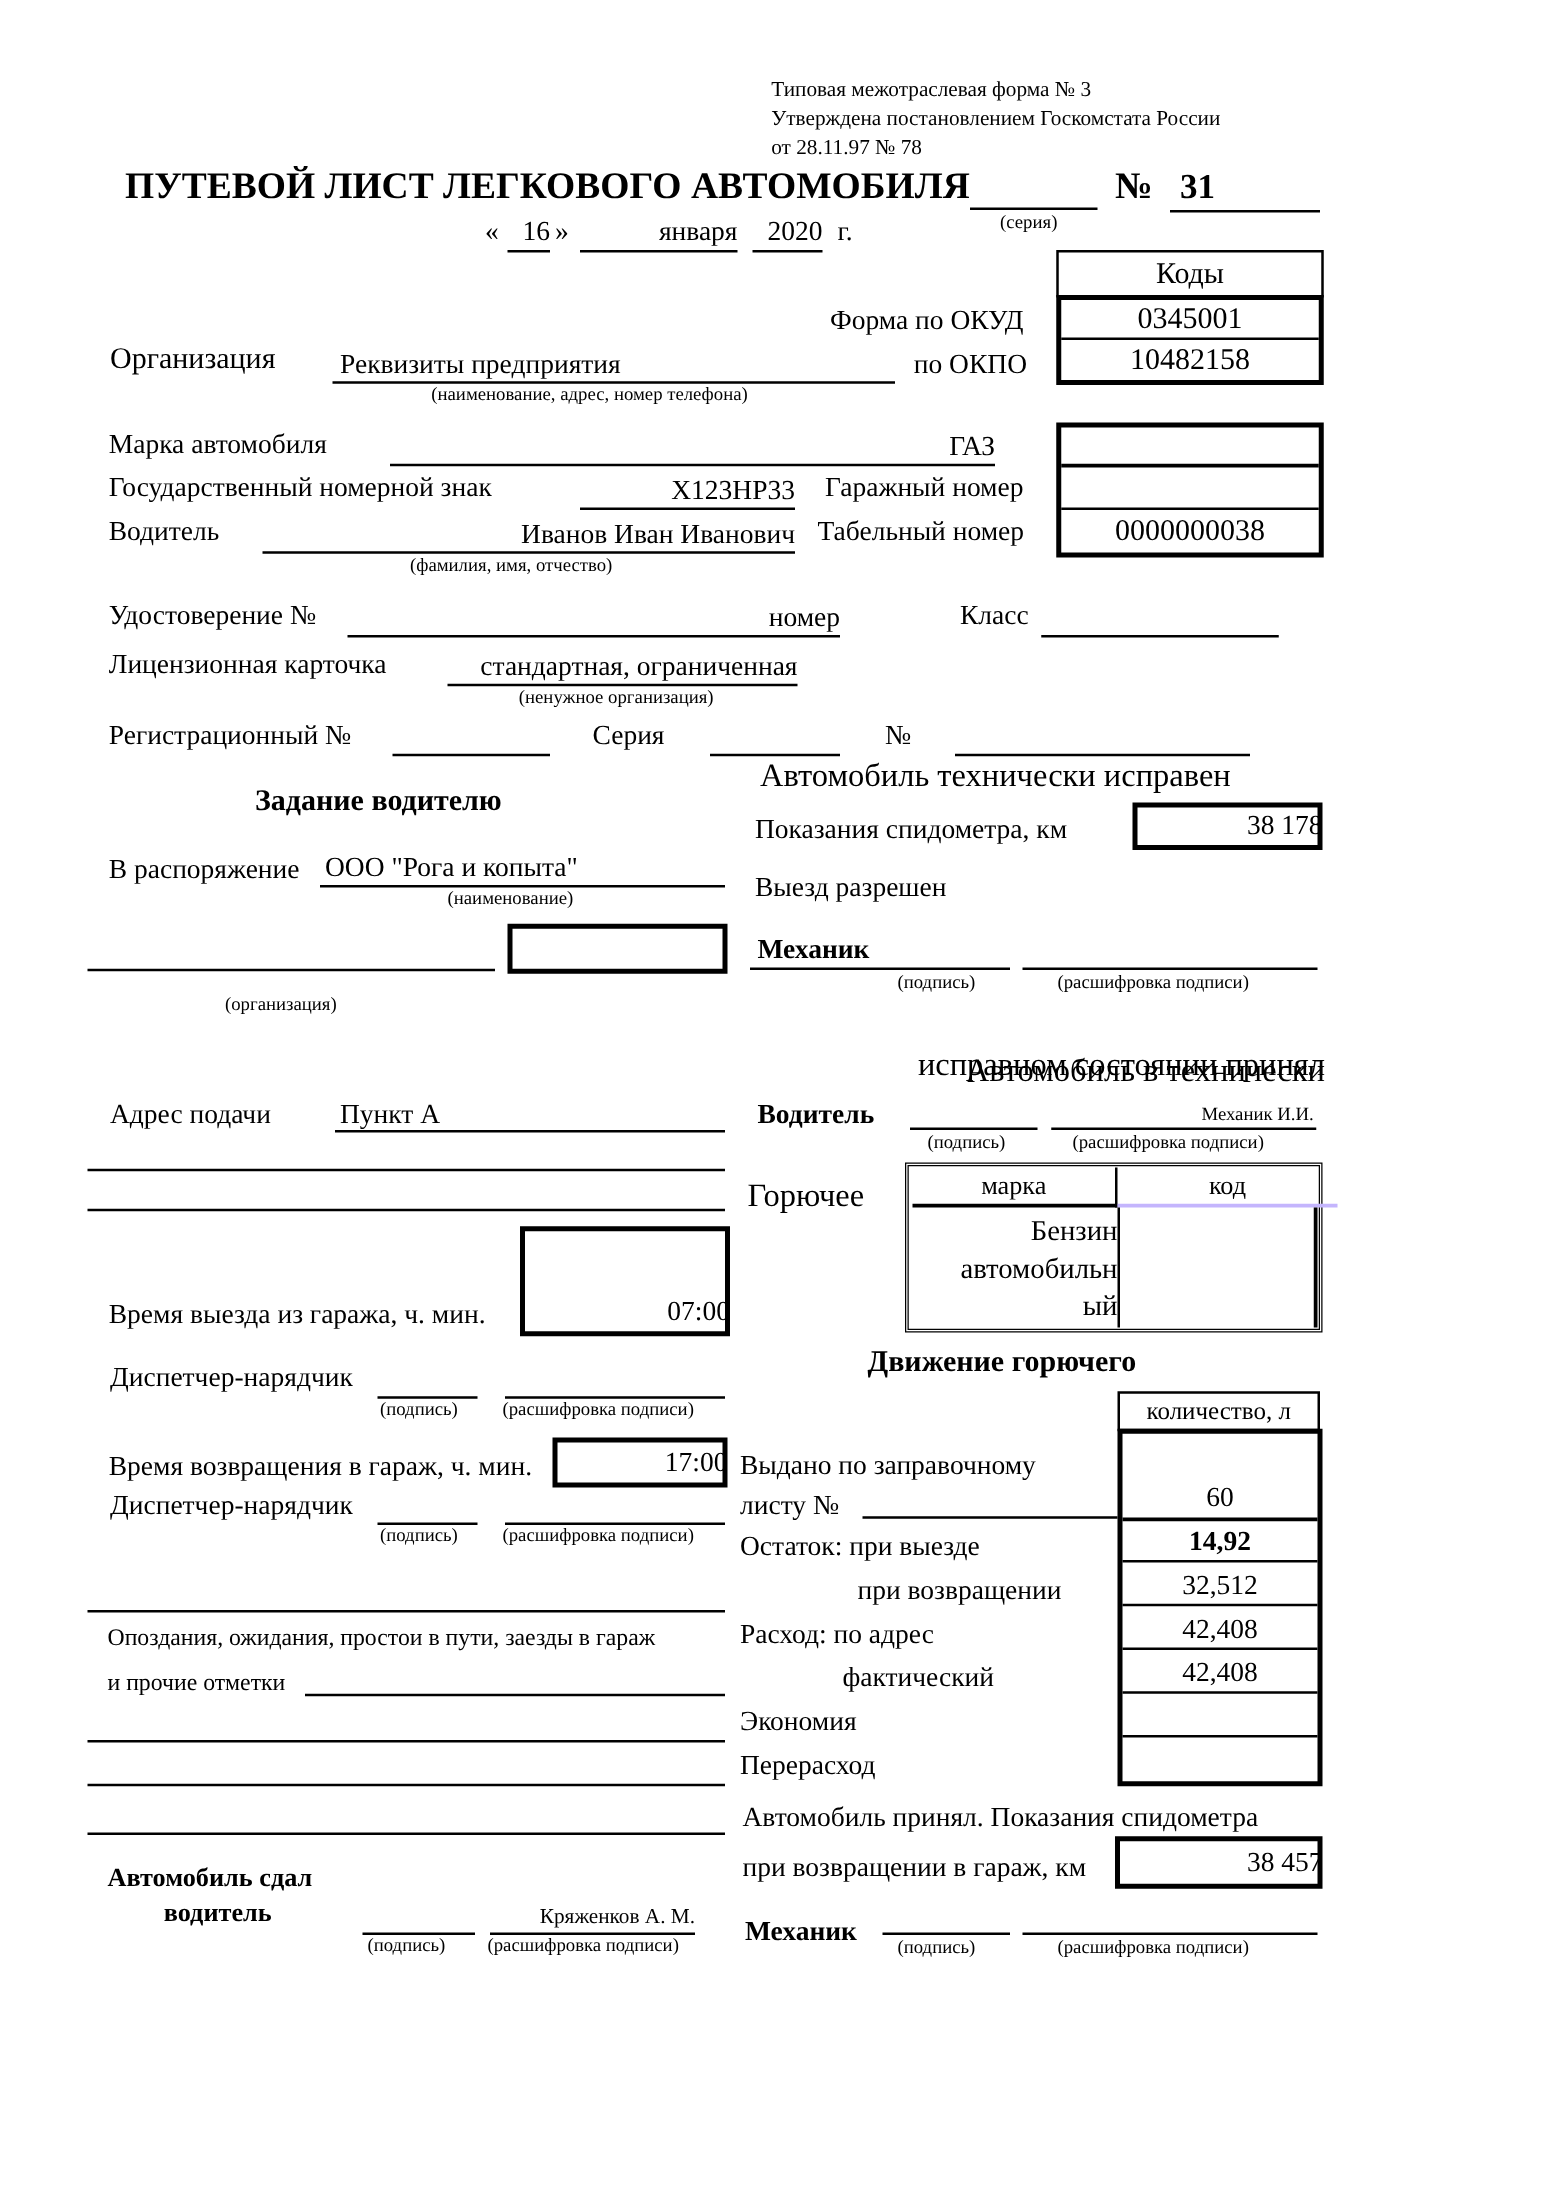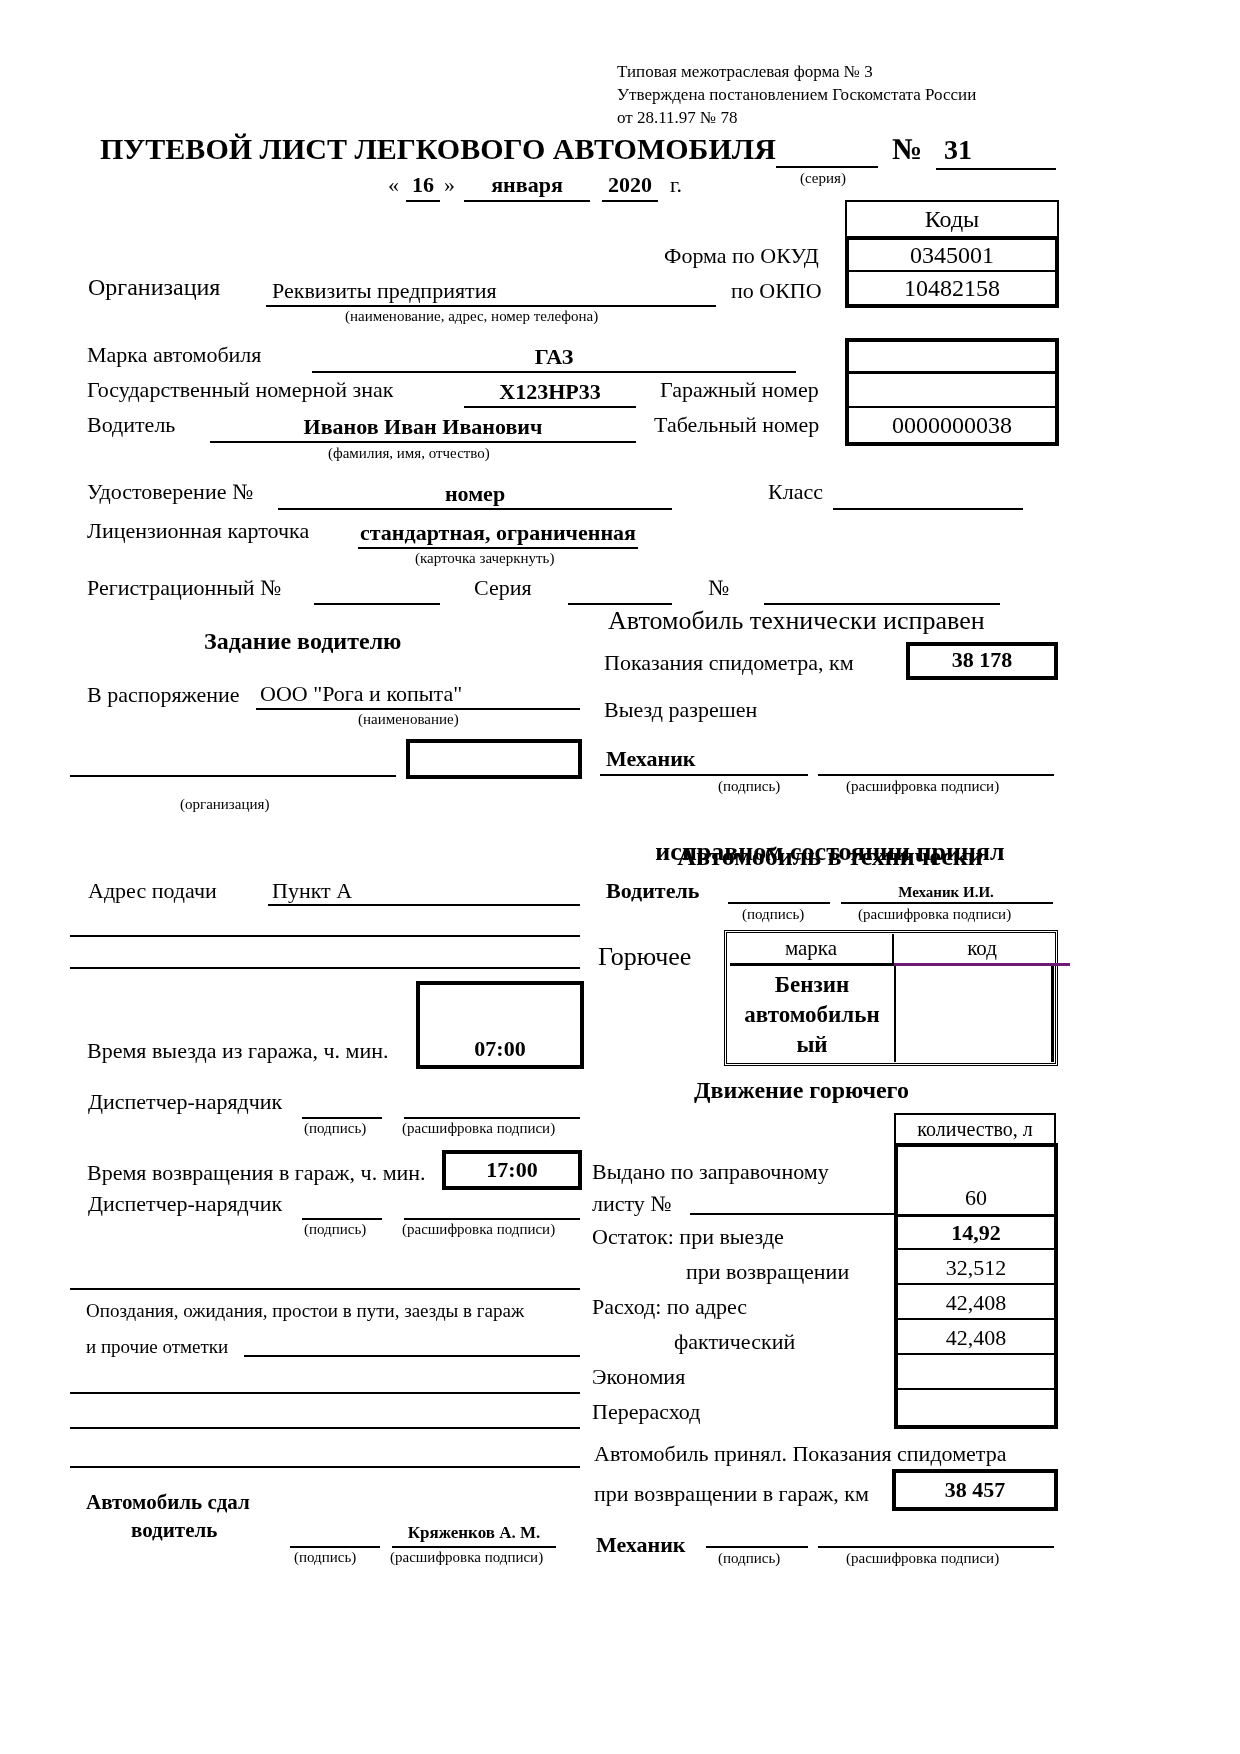--- a/index.html
+++ b/index.html
@@ -7,21 +7,21 @@
          font-family:"Liberation Serif","DejaVu Serif",serif; color:#000; }
   .a { position:absolute; white-space:nowrap; }
   .t { font-size:22px; }
   .s { font-size:17px; }
   .xs { font-size:15px; }
   .b { font-weight:bold; }
   .ln { position:absolute; height:0; border-top:2px solid #000; }
   .box { position:absolute; border:4px solid #000; box-sizing:border-box; }
   .cell { position:absolute; border:2px solid #000; box-sizing:border-box; display:flex;
           align-items:center; justify-content:center; font-size:24px; }
-  .c { text-align:center;font-weight:bold; }
+  .c { text-align:right; }
   .val { font-size:22px; text-align:center; }
 </style>
 </head>
 <body>
 
 <div class="a s" style="left:617px;top:62px;">Типовая межотраслевая форма № 3</div>
 <div class="a s" style="left:617px;top:85px;">Утверждена постановлением Госкомстата России</div>
 <div class="a s" style="left:617px;top:108px;">от 28.11.97  № 78</div>
 
 <div class="a b" style="left:100px;top:132px;font-size:30px;">ПУТЕВОЙ ЛИСТ ЛЕГКОВОГО АВТОМОБИЛЯ</div>
@@ -75,21 +75,21 @@
 
 <div class="a t" style="left:87px;top:479px;">Удостоверение №</div>
 <div class="a t c" style="left:278px;top:481px;width:394px;">номер</div>
 <div class="ln" style="left:278px;top:508px;width:394px;"></div>
 <div class="a t" style="left:768px;top:479px;">Класс</div>
 <div class="ln" style="left:833px;top:508px;width:190px;"></div>
 
 <div class="a t" style="left:87px;top:518px;">Лицензионная карточка</div>
 <div class="a t c" style="left:358px;top:520px;width:280px;">стандартная, ограниченная</div>
 <div class="ln" style="left:358px;top:547px;width:280px;"></div>
-<div class="a xs" style="left:415px;top:550px;">(карточка зачеркнуть)</div>
+<div class="a xs" style="left:415px;top:550px;">(ненужное организация)</div>
 
 <div class="a t" style="left:87px;top:575px;">Регистрационный №</div>
 <div class="ln" style="left:314px;top:603px;width:126px;"></div>
 <div class="a t" style="left:474px;top:575px;">Серия</div>
 <div class="ln" style="left:568px;top:603px;width:104px;"></div>
 <div class="a t" style="left:708px;top:575px;">№</div>
 <div class="ln" style="left:764px;top:603px;width:236px;"></div>
 
 <div class="a b" style="left:204px;top:628px;font-size:24px;">Задание водителю</div>
 <div class="a t" style="left:87px;top:682px;">В распоряжение</div>
@@ -157,21 +157,21 @@
 <div class="a t b" style="left:606px;top:878px;">Водитель</div>
 <div class="ln" style="left:728px;top:902px;width:102px;"></div>
 <div class="a xs c" style="left:841px;top:884px;width:210px;">Механик И.И.</div>
 <div class="ln" style="left:841px;top:902px;width:212px;"></div>
 <div class="a xs" style="left:742px;top:906px;">(подпись)</div>
 <div class="a xs" style="left:858px;top:906px;">(расшифровка подписи)</div>
 
 <div class="a" style="left:598px;top:942px;font-size:26px;">Горючее</div>
 <div class="box" style="left:724px;top:930px;width:334px;height:136px;border-width:3px;border-style:double;"></div>
 <div class="cell" style="left:730px;top:934px;width:164px;height:32px;border:none;border-bottom:3px solid #000;border-right:2px solid #000;font-size:21px;">марка</div>
-<div class="cell" style="left:894px;top:934px;width:176px;height:32px;border:none;border-bottom:3px solid #701a75;font-size:21px;">код</div>
+<div class="cell" style="left:894px;top:934px;width:176px;height:32px;border:none;border-bottom:3px solid #c4b5fd;font-size:21px;">код</div>
 <div class="a c" style="left:730px;top:970px;width:164px;font-size:23px;line-height:30px;">
   <div>Бензин</div>
   <div>автомобильн</div>
   <div>ый</div>
 </div>
 <div class="a" style="left:894px;top:966px;width:160px;height:96px;border-left:2px solid #000;border-right:3px solid #000;box-sizing:border-box;"></div>
 
 <div class="a b" style="left:694px;top:1077px;font-size:24px;">Движение горючего</div>
 <div class="cell" style="left:894px;top:1113px;width:162px;height:32px;font-size:20px;">количество, л</div>
 

